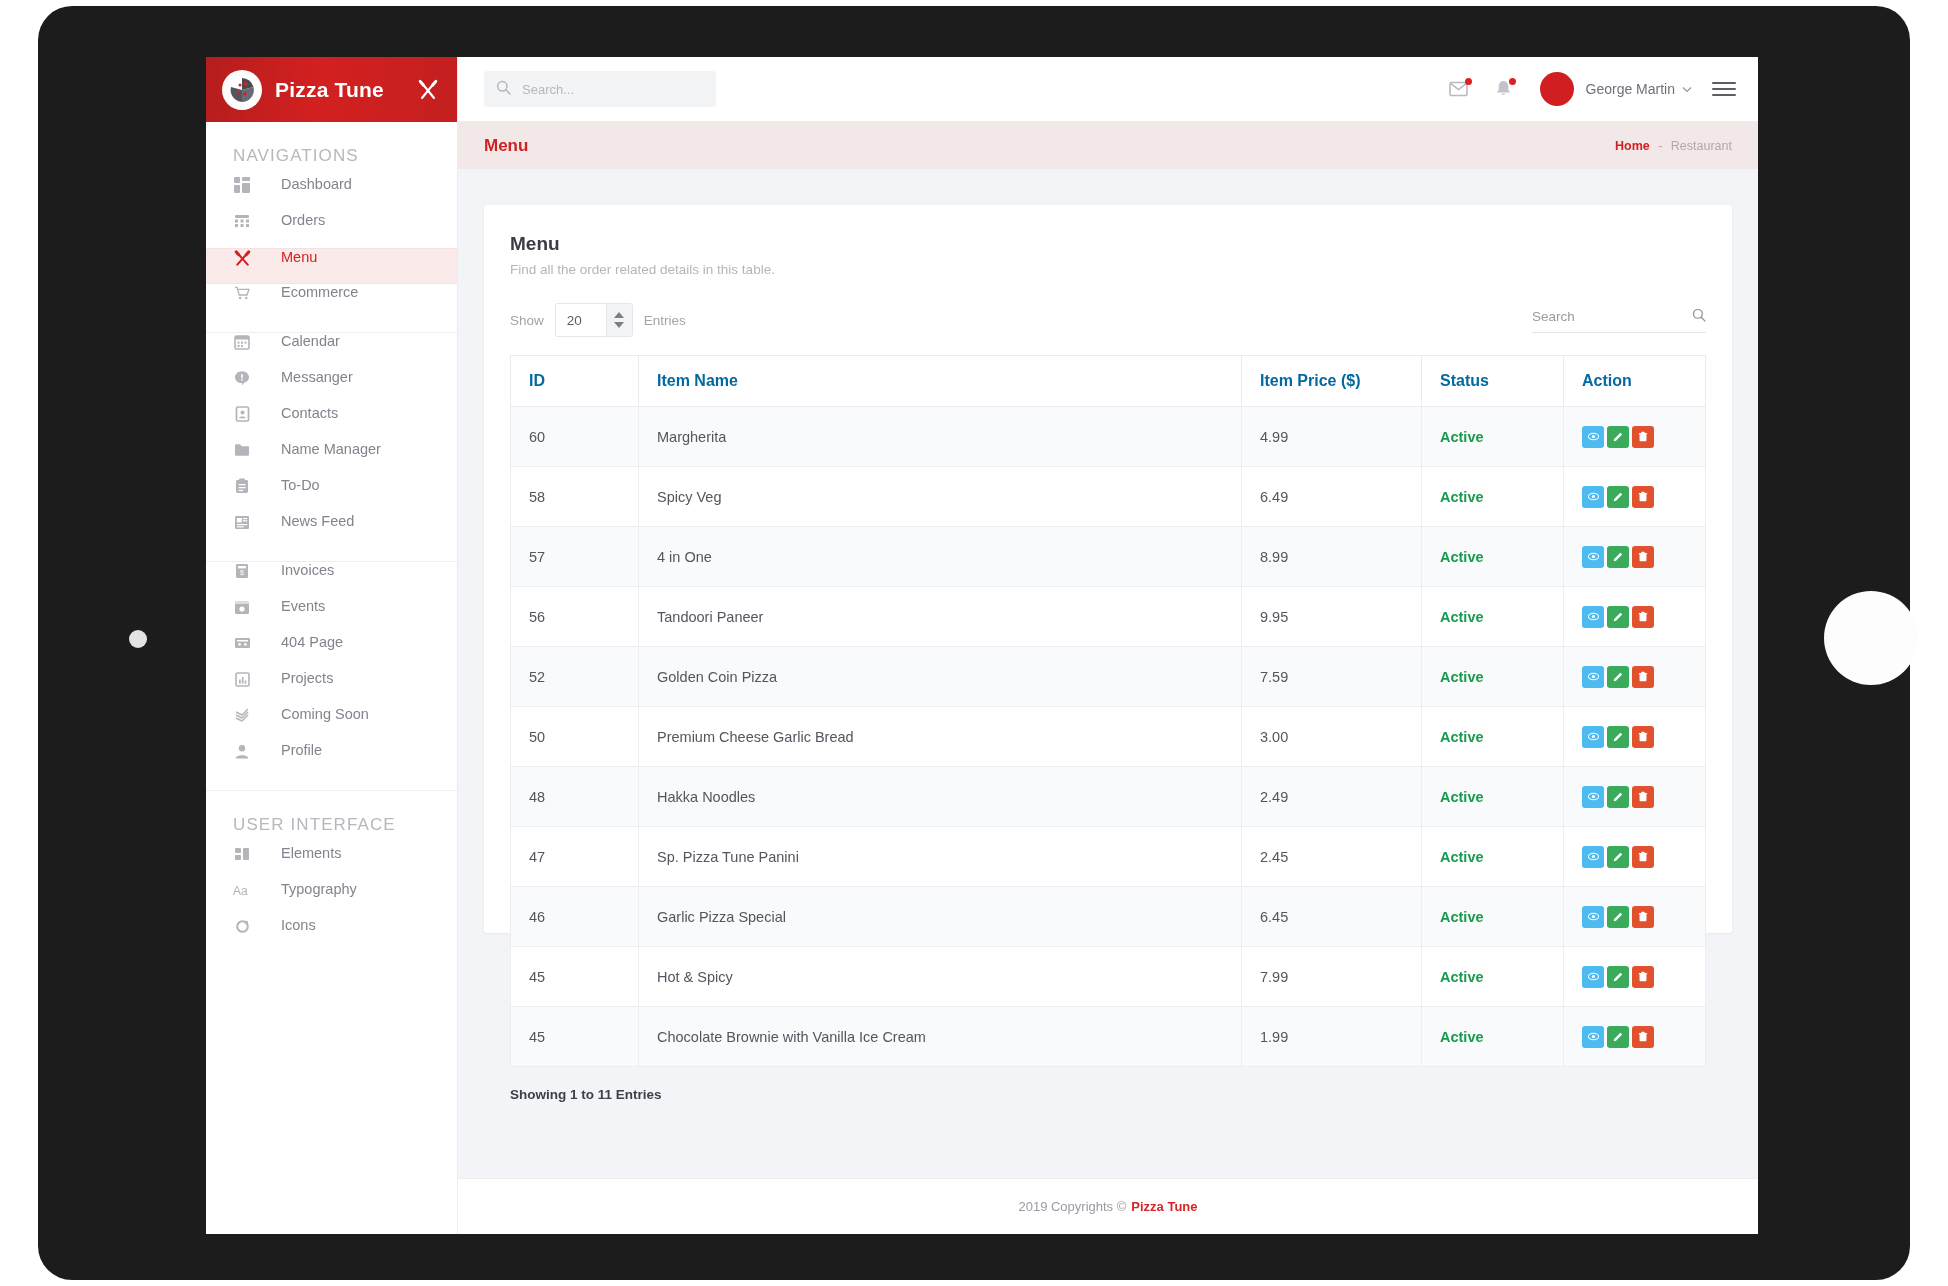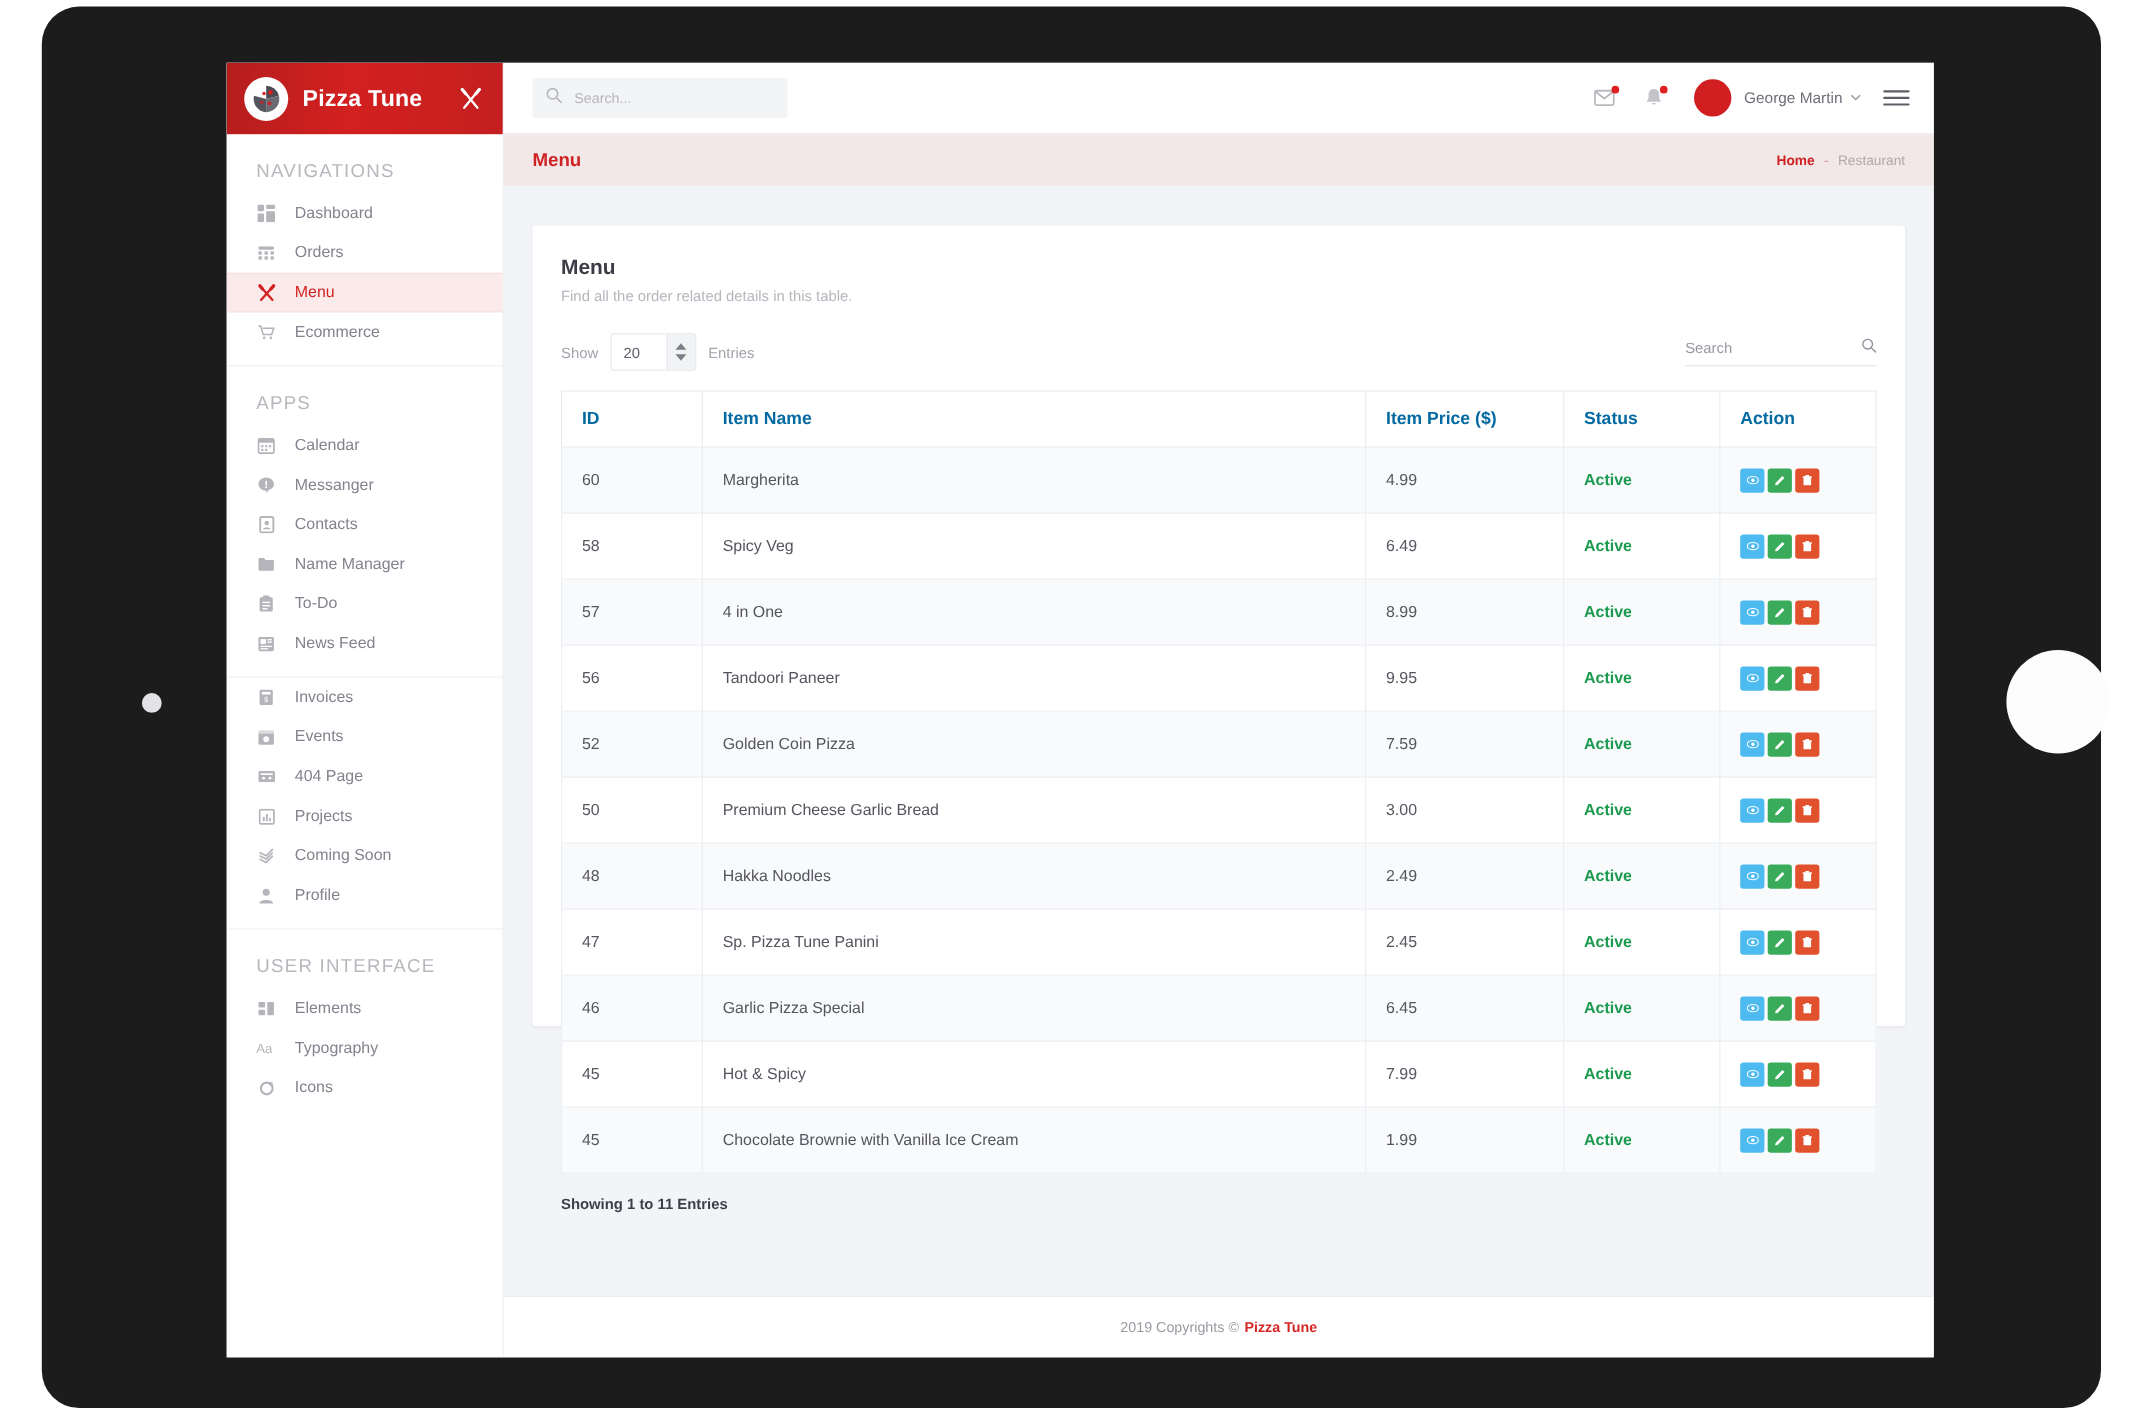--- a/index.html
+++ b/index.html
@@ -85,25 +85,26 @@
   .nav-group:last-child { border-bottom: none; }
   .nav-title {
     font-size: 17px;
     letter-spacing: 1.1px;
     color: #b7b7bd;
     text-transform: uppercase;
     padding: 24px 0 10px 27px;
     font-weight: normal;
   }
   .nav-item {
-    display: flex; align-items: center;
+    display: flex; 
     height: 36px;
     padding: 0 18px 0 27px;
     cursor: pointer;
     position: relative;
+    gap: 13px;
   }
   .nav-item .nav-ico {
     width: 18px; height: 18px;
     flex: 0 0 18px;
     display: flex; align-items: center; justify-content: center;
     color: #b4b4ba;
   }
   .nav-item .nav-label {
     margin-left: 17px;
     font-size: 14.5px;
@@ -412,21 +413,20 @@
                 <path d="M1 2 h2.2 l2.3 8.2 h8.2 l2.1 -6 H5"></path>
                 <circle cx="6.5" cy="13.4" r="1.3" fill="currentColor" stroke="none"></circle>
                 <circle cx="13" cy="13.4" r="1.3" fill="currentColor" stroke="none"></circle>
               </svg>
             </span>
             <span class="nav-label">Ecommerce</span>
           </div>
         </div>
 
         <div class="nav-group">
-          <div class="nav-title">APPS</div>
 
           <div class="nav-item">
             <span class="nav-ico">
               <svg width="16" height="16" viewBox="0 0 16 16" fill="currentColor">
                 <rect x="1" y="2" width="14" height="13" rx="1.4" fill="none" stroke="currentColor" stroke-width="1.6"></rect>
                 <rect x="1" y="2" width="14" height="3.6" rx="1.2"></rect>
                 <rect x="3.5" y="7.6" width="2" height="2"></rect>
                   <rect x="7" y="7.6" width="2" height="2"></rect>
                   <rect x="10.5" y="7.6" width="2" height="2"></rect>
                 <rect x="3.5" y="11" width="2" height="2"></rect>

